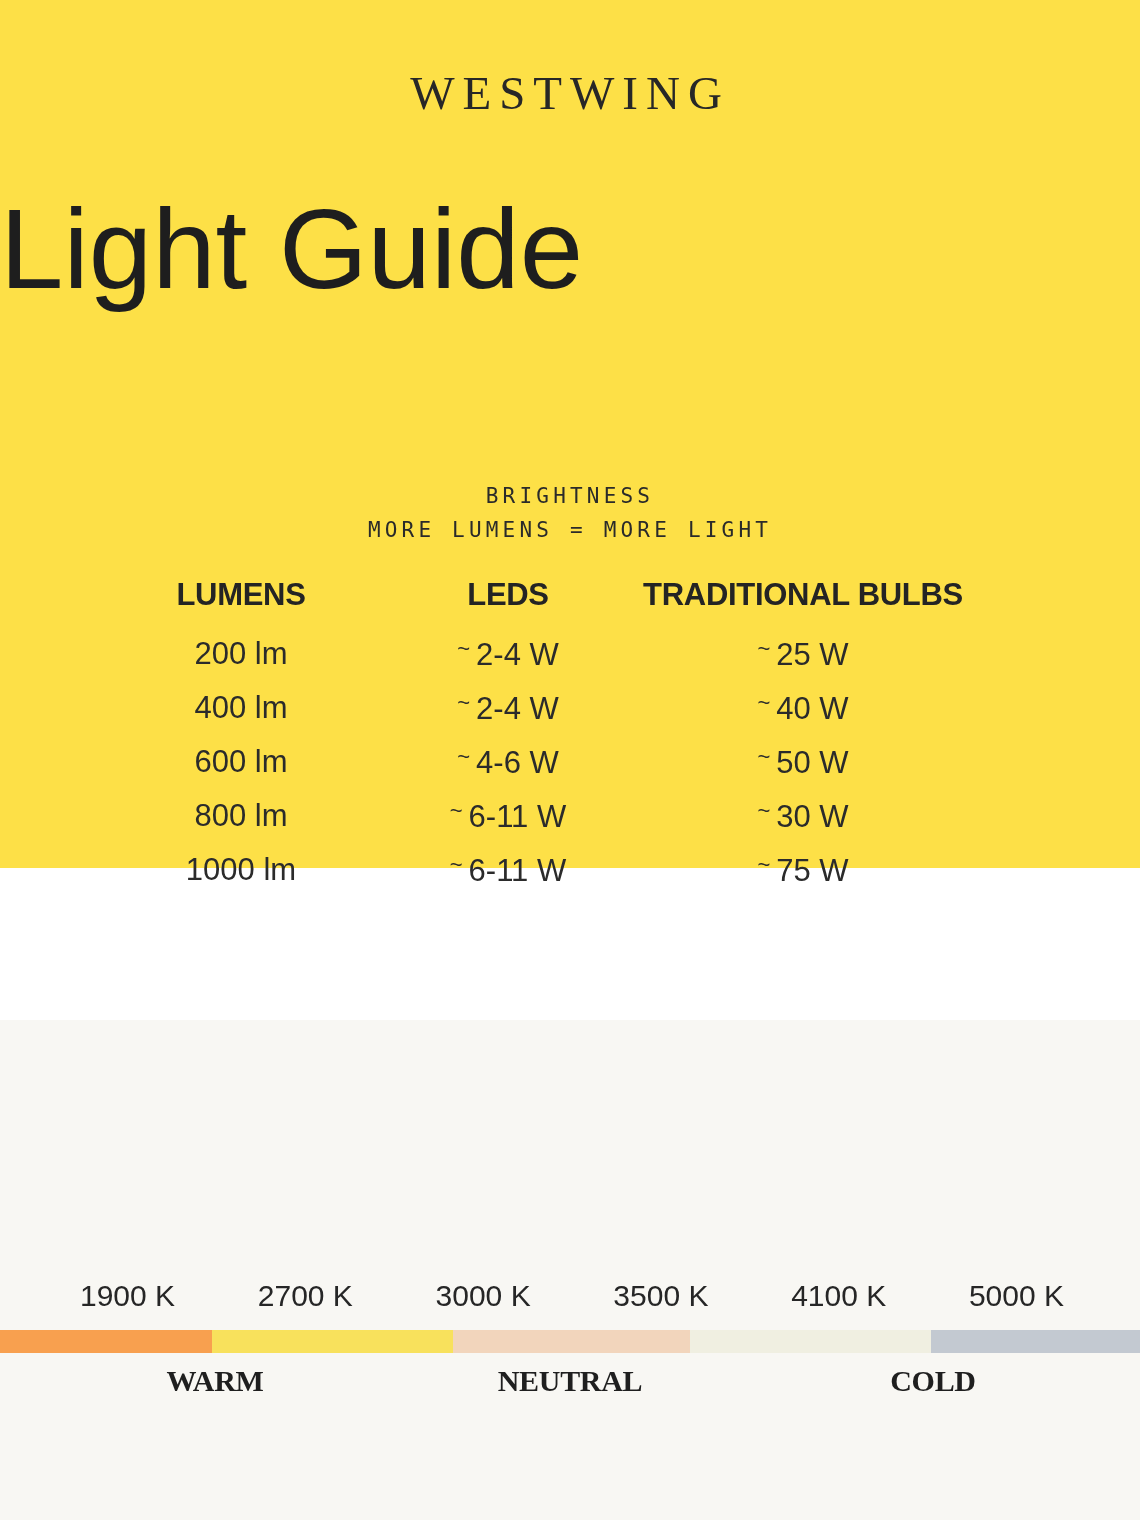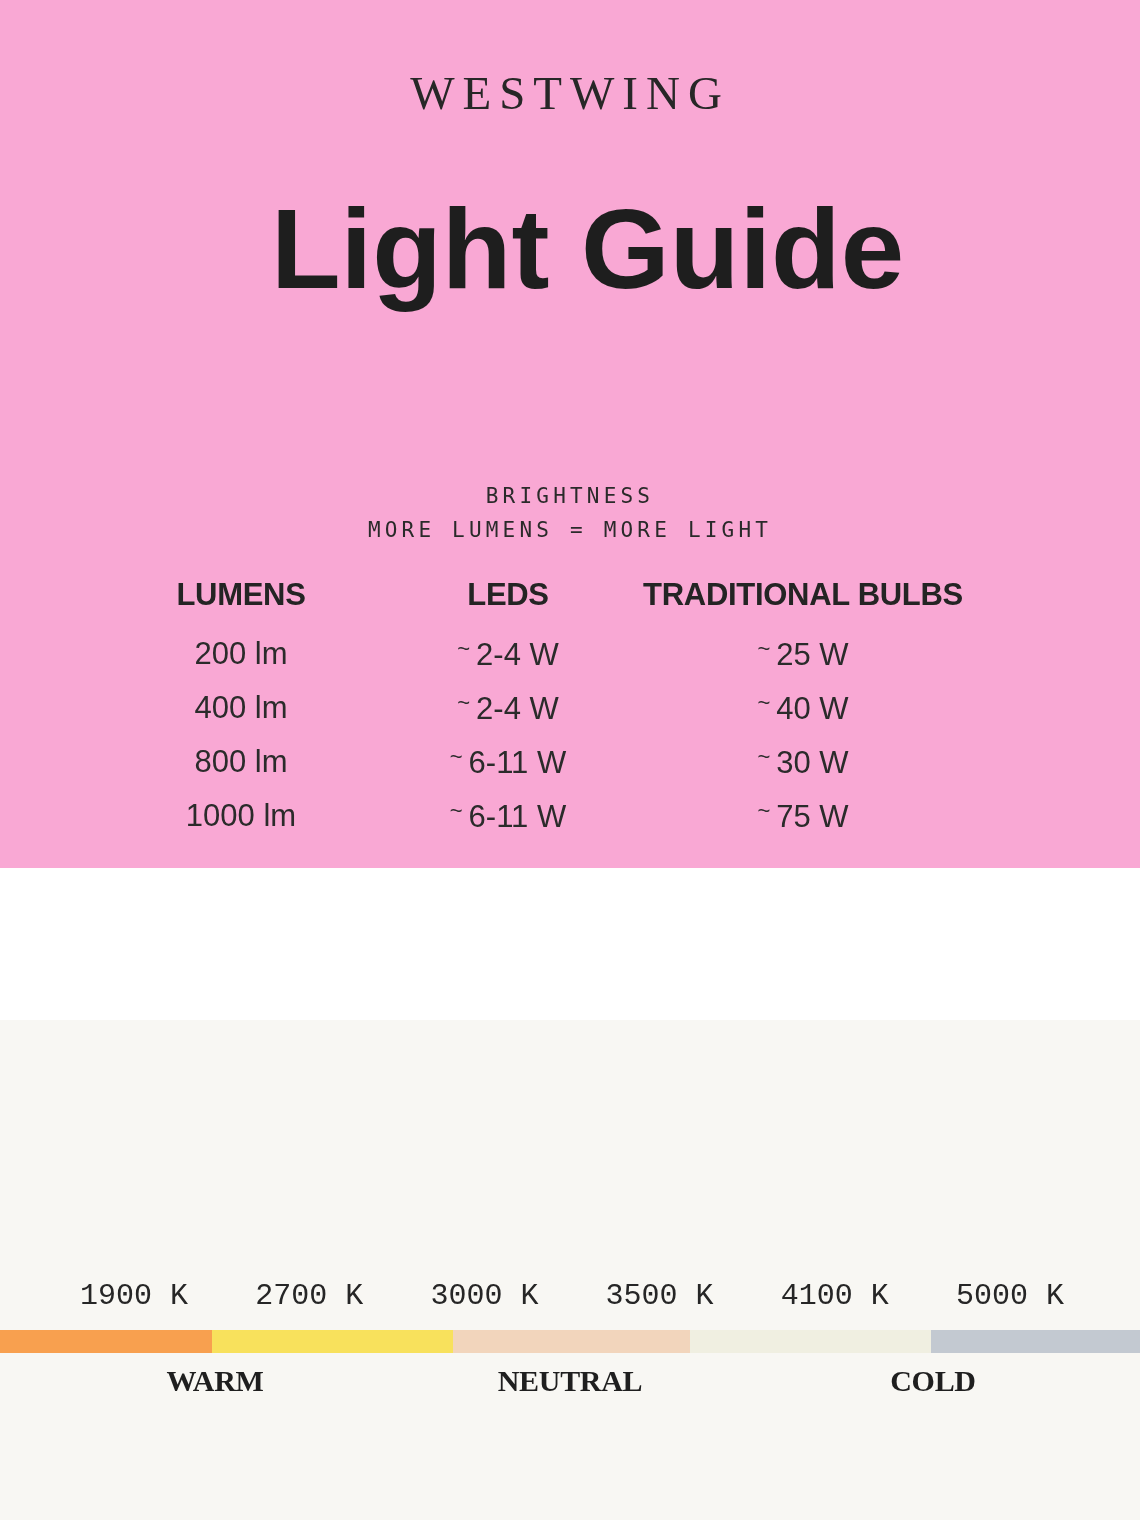--- a/index.html
+++ b/index.html
@@ -10,21 +10,21 @@
     height: 1520px;
     overflow: hidden;
     font-family: "Liberation Sans", sans-serif;
     color: #282828;
   }
   .section-top {
     position: absolute;
     top: 0; left: 0;
     width: 100%;
     height: 868px;
-    background: #f9a8d4;
+    background: #fde047;
   }
   .section-bottom {
     position: absolute;
     top: 1020px; left: 0;
     width: 100%;
     height: 500px;
     background: #f8f7f3;
   }
   .logo {
     position: absolute;
@@ -35,28 +35,27 @@
     font-size: 47px;
     font-weight: 400;
     letter-spacing: 0.17em;
     color: #272727;
     white-space: nowrap;
   }
   .title {
     position: absolute;
     top: 186px;
     width: 100%;
-    text-align: center;
+    text-align: left;
     font-size: 114px;
-    font-weight: 700;
+    font-weight: 400;
     letter-spacing: 0px;
     line-height: 1.1;
     color: #1e1e1e;
     white-space: nowrap;
-    padding-left: 35px;
   }
   .mono-head {
     position: absolute;
     width: 100%;
     text-align: center;
     font-family: "DejaVu Sans Mono", "Liberation Mono", monospace;
     font-size: 21px;
     line-height: 34px;
     letter-spacing: 0.2em;
     color: #2a2a2a;
@@ -112,21 +111,21 @@
     left: 0;
     width: 100%;
     display: flex;
     justify-content: space-between;
     padding: 0 76px 0 80px;
     font-size: 30px;
     font-weight: 400;
     line-height: 36px;
     color: #262626;
   }
-  .kelvin-label { white-space: nowrap; font-family: Liberation Mono, monospace; }
+  .kelvin-label { white-space: nowrap; }
 
   .scale-bar {
     position: absolute;
     top: 1330px;
     left: 0;
     width: 100%;
     height: 23px;
     display: flex;
   }
   .scale-seg { height: 100%; }
@@ -176,20 +175,25 @@
     <div class="table-rows">
       <div class="t-row">
         <span class="col-cell col-1">200 lm</span>
         <span class="col-cell col-2"><span class="approx">~</span><span>2-4 W</span></span>
         <span class="col-cell col-3"><span class="approx">~</span><span>25 W</span></span>
       </div>
       <div class="t-row">
         <span class="col-cell col-1">400 lm</span>
         <span class="col-cell col-2"><span class="approx">~</span><span>2-4 W</span></span>
         <span class="col-cell col-3"><span class="approx">~</span><span>40 W</span></span>
+      </div>
+      <div class="t-row">
+        <span class="col-cell col-1">600 lm</span>
+        <span class="col-cell col-2"><span class="approx">~</span><span>4-6 W</span></span>
+        <span class="col-cell col-3"><span class="approx">~</span><span>50 W</span></span>
       </div>
       <div class="t-row">
         <span class="col-cell col-1">800 lm</span>
         <span class="col-cell col-2"><span class="approx">~</span><span>6-11 W</span></span>
         <span class="col-cell col-3"><span class="approx">~</span><span>30 W</span></span>
       </div>
       <div class="t-row">
         <span class="col-cell col-1">1000 lm</span>
         <span class="col-cell col-2"><span class="approx">~</span><span>6-11 W</span></span>
         <span class="col-cell col-3"><span class="approx">~</span><span>75 W</span></span>

